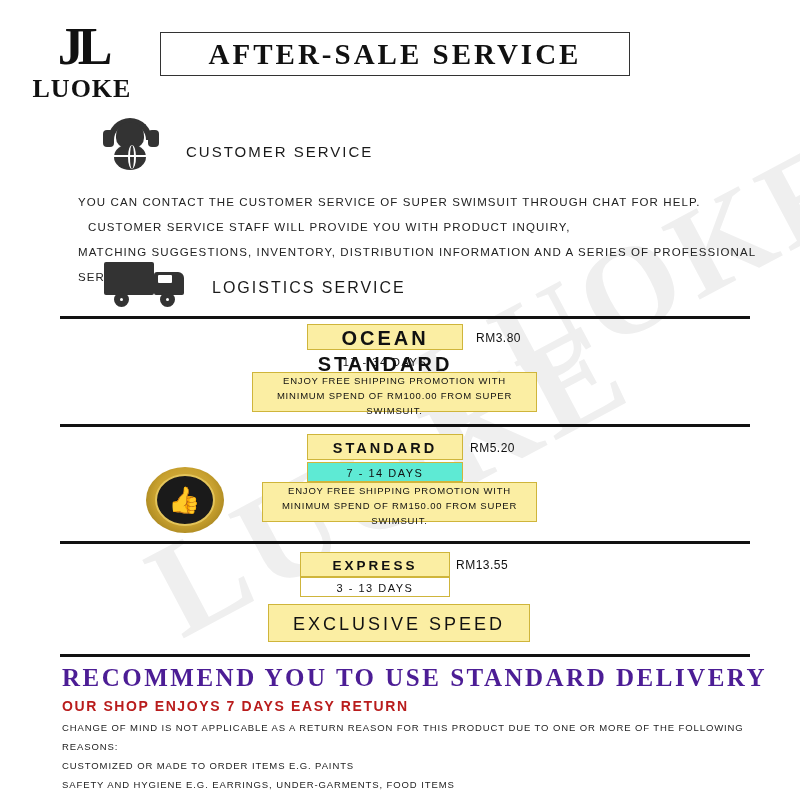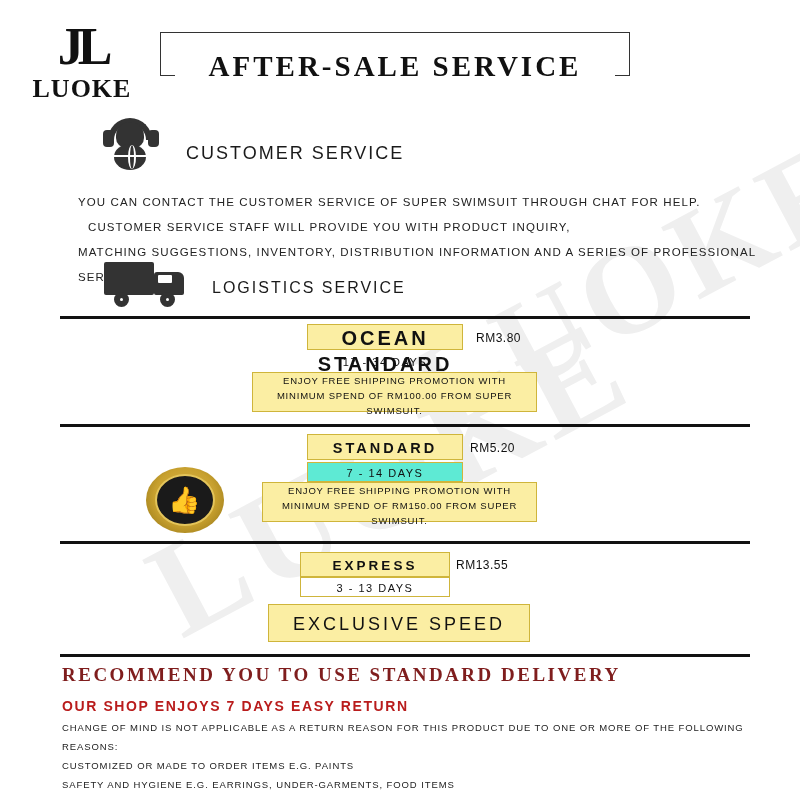--- a/index.html
+++ b/index.html
@@ -84,21 +84,20 @@
     top: 36px;
     width: 440px;
     text-align: center;
     font-family: "Liberation Serif", serif;
     font-size: 29px;
     font-weight: bold;
     letter-spacing: 3px;
     color: #111;
     background: #ffffff;
     padding: 2px 0;
-    margin-top: 12px;
   }
 
   
   .cs-icon {
     position: absolute;
     left: 100px;
     top: 118px;
     width: 62px;
     height: 52px;
   }
@@ -147,21 +146,21 @@
     left: 14px; top: 1px;
     width: 4px; height: 24px;
     border-left: 2px solid #fff;
     border-right: 2px solid #fff;
     border-radius: 50%;
   }
   .cs-label {
     position: absolute;
     left: 186px;
     top: 143px;
-    font-size: 18px;
+    font-size: 15px;
     letter-spacing: 2px;
   }
 
   .cs-lines {
     position: absolute;
     left: 78px;
     top: 190px;
     width: 700px;
     font-size: 11.5px;
     letter-spacing: 1.1px;
@@ -316,24 +315,24 @@
   .t3-price { left: 456px; top: 558px; }
   .t3-days  { left: 300px; top: 577px; width: 150px; height: 20px; line-height: 20px; background: #fff; }
   .t3-excl  { left: 268px; top: 604px; width: 262px; height: 38px; font-size: 18px; line-height: 38px; letter-spacing: 3px; }
 
   
   .recommend {
     position: absolute;
     left: 62px;
     top: 664px;
     font-family: "Liberation Serif", serif;
-    font-size: 19px;
+    font-size: 25px;
     font-weight: bold;
     letter-spacing: 2.5px;
-    color: #7f1d1d;
+    color: #4c1d95;
   }
   .return-line {
     position: absolute;
     left: 62px;
     top: 698px;
     font-size: 14px;
     font-weight: bold;
     letter-spacing: 1.6px;
     color: #b91c1c;
   }

